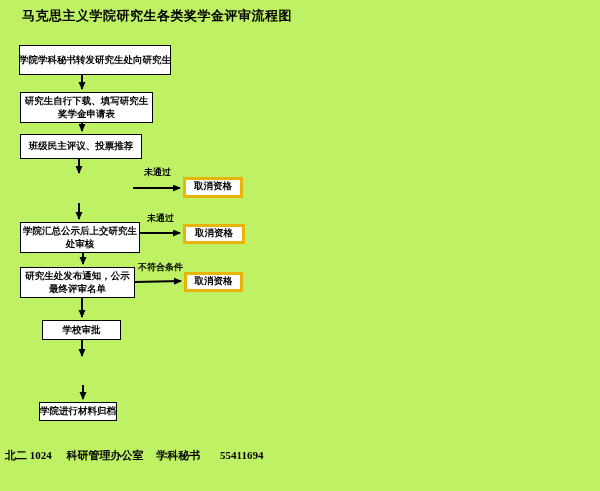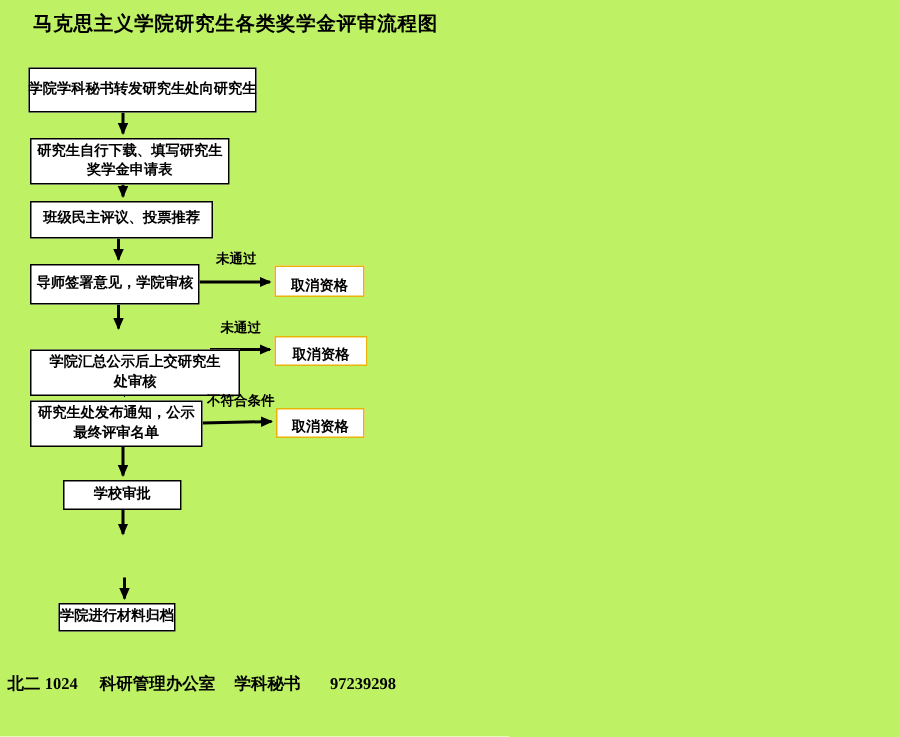--- a/index.html
+++ b/index.html
@@ -11,33 +11,33 @@
     position:absolute;left:22px;top:7px;width:560px;
     font-size:13px;font-weight:bold;letter-spacing:0.5px;white-space:nowrap;
   }
   .fc-box{
     position:absolute;border:1px solid #000;background:#fff;box-sizing:border-box;
     display:flex;flex-direction:column;align-items:center;justify-content:center;
     text-align:center;font-weight:bold;font-size:9.5px;line-height:13px;
   }
   .fc-box span{display:block;white-space:nowrap;}
   .reject{
-    position:absolute;border:1px solid #eab308;background:#fff;box-sizing:border-box;
-    display:flex;align-items:flex-end;justify-content:center;
+    position:absolute;border:3px solid #eab308;background:#fff;box-sizing:border-box;
+    display:flex;align-items:flex-start;justify-content:center;
     font-weight:bold;font-size:9.5px;
   }
   .edge-label{
     position:absolute;font-weight:bold;font-size:9px;white-space:nowrap;text-align:right;
   }
   
   .b1{left:19px;top:45px;width:152px;height:30px;}
   .b2{left:20px;top:92px;width:133px;height:31px;}
   .b3{left:20px;top:134px;width:122px;height:25px;}
   .b4{left:20px;top:176px;width:113px;height:27px;}
-  .b5{left:20px;top:233px;width:140px;height:31px;}
+  .b5{left:20px;top:222px;width:120px;height:31px;}
   .b6{left:20px;top:267px;width:115px;height:31px;}
   .b7{left:42px;top:320px;width:79px;height:20px;}
   .b8{left:42px;top:359px;width:90px;height:26px;}
   .b9{left:39px;top:402px;width:78px;height:19px;}
   
   .c1{left:183px;top:177px;width:60px;height:21px;}
   .c2{left:183px;top:224px;width:62px;height:20px;}
   .c3{left:184px;top:272px;width:59px;height:20px;}
   
   .el1{left:144px;top:166px;}
@@ -86,23 +86,20 @@
 
   <div class="fc-box b2">
     <span>研究生自行下载、填写研究生</span>
     <span>奖学金申请表</span>
   </div>
 
   <div class="fc-box b3">
     <span>班级民主评议、投票推荐</span>
   </div>
 
-  <div class="fc-box b4">
-    <span>导师签署意见，学院审核</span>
-  </div>
 
   <div class="fc-box b5">
     <span>学院汇总公示后上交研究生</span>
     <span>处审核</span>
   </div>
 
   <div class="fc-box b6">
     <span>研究生处发布通知，公示</span>
     <span>最终评审名单</span>
   </div>
@@ -127,16 +124,16 @@
   </div>
 
   <div class="edge-label el1">未通过</div>
   <div class="edge-label el2">未通过</div>
   <div class="edge-label el3">不符合条件</div>
 
   <div class="footer">
     <span class="fs1">北二 1024</span>
     <span class="fs2">科研管理办公室</span>
     <span class="fs3">学科秘书</span>
-    <span class="fs4">97239298</span>
+    <span class="fs4">55411694</span>
   </div>
 
 </div>
 
 </body></html>

